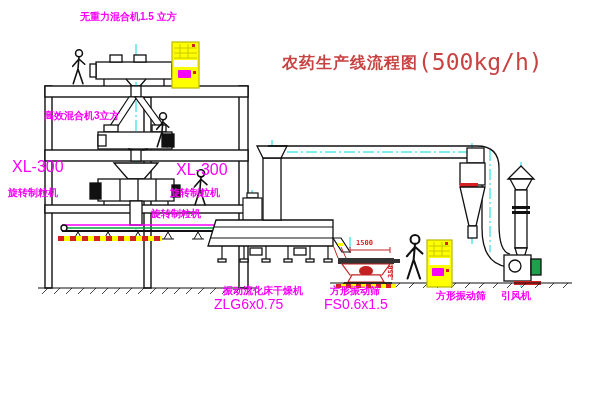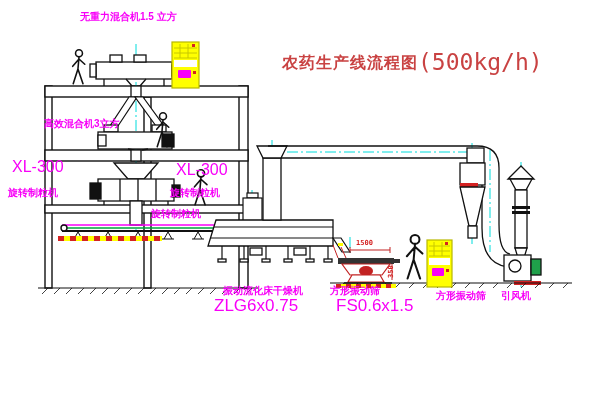--- a/index.html
+++ b/index.html
@@ -2,21 +2,21 @@
 <html><head>
 <meta charset="utf-8">
 <style>
   html,body{margin:0;padding:0;background:#fff;}
   #stage{position:relative;width:600px;height:403px;background:#fff;overflow:hidden;
          font-family:"DejaVu Sans","Liberation Sans",sans-serif;}
   #art{position:absolute;left:0;top:0;}
   .lbl{position:absolute;white-space:nowrap;line-height:1;color:#f800f8;}
   .cn{font-family:Liberation Sans, sans-serif;font-weight:700;font-size:10px;}
   .model{font-family:Liberation Sans, sans-serif;font-weight:400;letter-spacing:0px;}
-  .model-lg{font-size:17px;}
+  .model-lg{font-size:14px;}
   .model-md{font-size:16px;}
   .dim{color:#d42222;font-size:7px;font-family:"DejaVu Sans Mono","Liberation Mono",monospace;font-weight:700;}
   .dim-vert{transform:rotate(-90deg);transform-origin:left top;}
   #title{position:absolute;left:282px;top:49px;color:#c94242;white-space:nowrap;}
   #title .t-cn{font-size:16px;font-weight:700;letter-spacing:1px;vertical-align:baseline;margin-top:12px;}
   #title .t-cap{font-size:23px;font-weight:400;font-family:"DejaVu Sans Mono","Liberation Mono",monospace;vertical-align:-2px;text-align:right;}
 </style>
 </head>
 <body>
 
@@ -216,35 +216,35 @@
   <g>
         <use href="#person" transform="translate(415,234) scale(1.35)"></use>
       </g>
 </svg>
 
 <div id="title">
   <span class="t-cn">农药生产线流程图</span><span class="t-cap">(500kg/h)</span>
 </div>
 
 <div class="lbl cn" style="left:80px;top:12px;">无重力混合机1.5 立方</div>
-<div class="lbl cn" style="left:44px;top:119px;">高效混合机3立方</div>
+<div class="lbl cn" style="left:44px;top:111px;">高效混合机3立方</div>
 
 <div class="lbl model model-md" style="left:12px;top:159px;">XL-300</div>
 <div class="lbl cn" style="left:8px;top:188px;">旋转制粒机</div>
 
 <div class="lbl model model-md" style="left:176px;top:162px;">XL-300</div>
 <div class="lbl cn" style="left:170px;top:188px;">旋转制粒机</div>
 
 <div class="lbl cn" style="left:151px;top:209px;">旋转制粒机</div>
 
 <div class="lbl cn" style="left:223px;top:286px;">振动流化床干燥机</div>
 <div class="lbl model model-lg" style="left:214px;top:297px;">ZLG6x0.75</div>
 
 <div class="lbl cn" style="left:330px;top:286px;">方形振动筛</div>
-<div class="lbl model model-lg" style="left:336px;top:297px;">FS0.6x1.5</div>
+<div class="lbl model model-lg" style="left:324px;top:297px;">FS0.6x1.5</div>
 
 <div class="lbl cn" style="left:436px;top:291px;">方形振动筛</div>
 <div class="lbl cn" style="left:501px;top:291px;text-align:right;">引风机</div>
 
 <div class="lbl dim" style="left:356px;top:240px;">1500</div>
 <div class="lbl dim dim-vert" style="left:388px;top:278px;">350</div>
 
 </div>
 
 </body></html>

